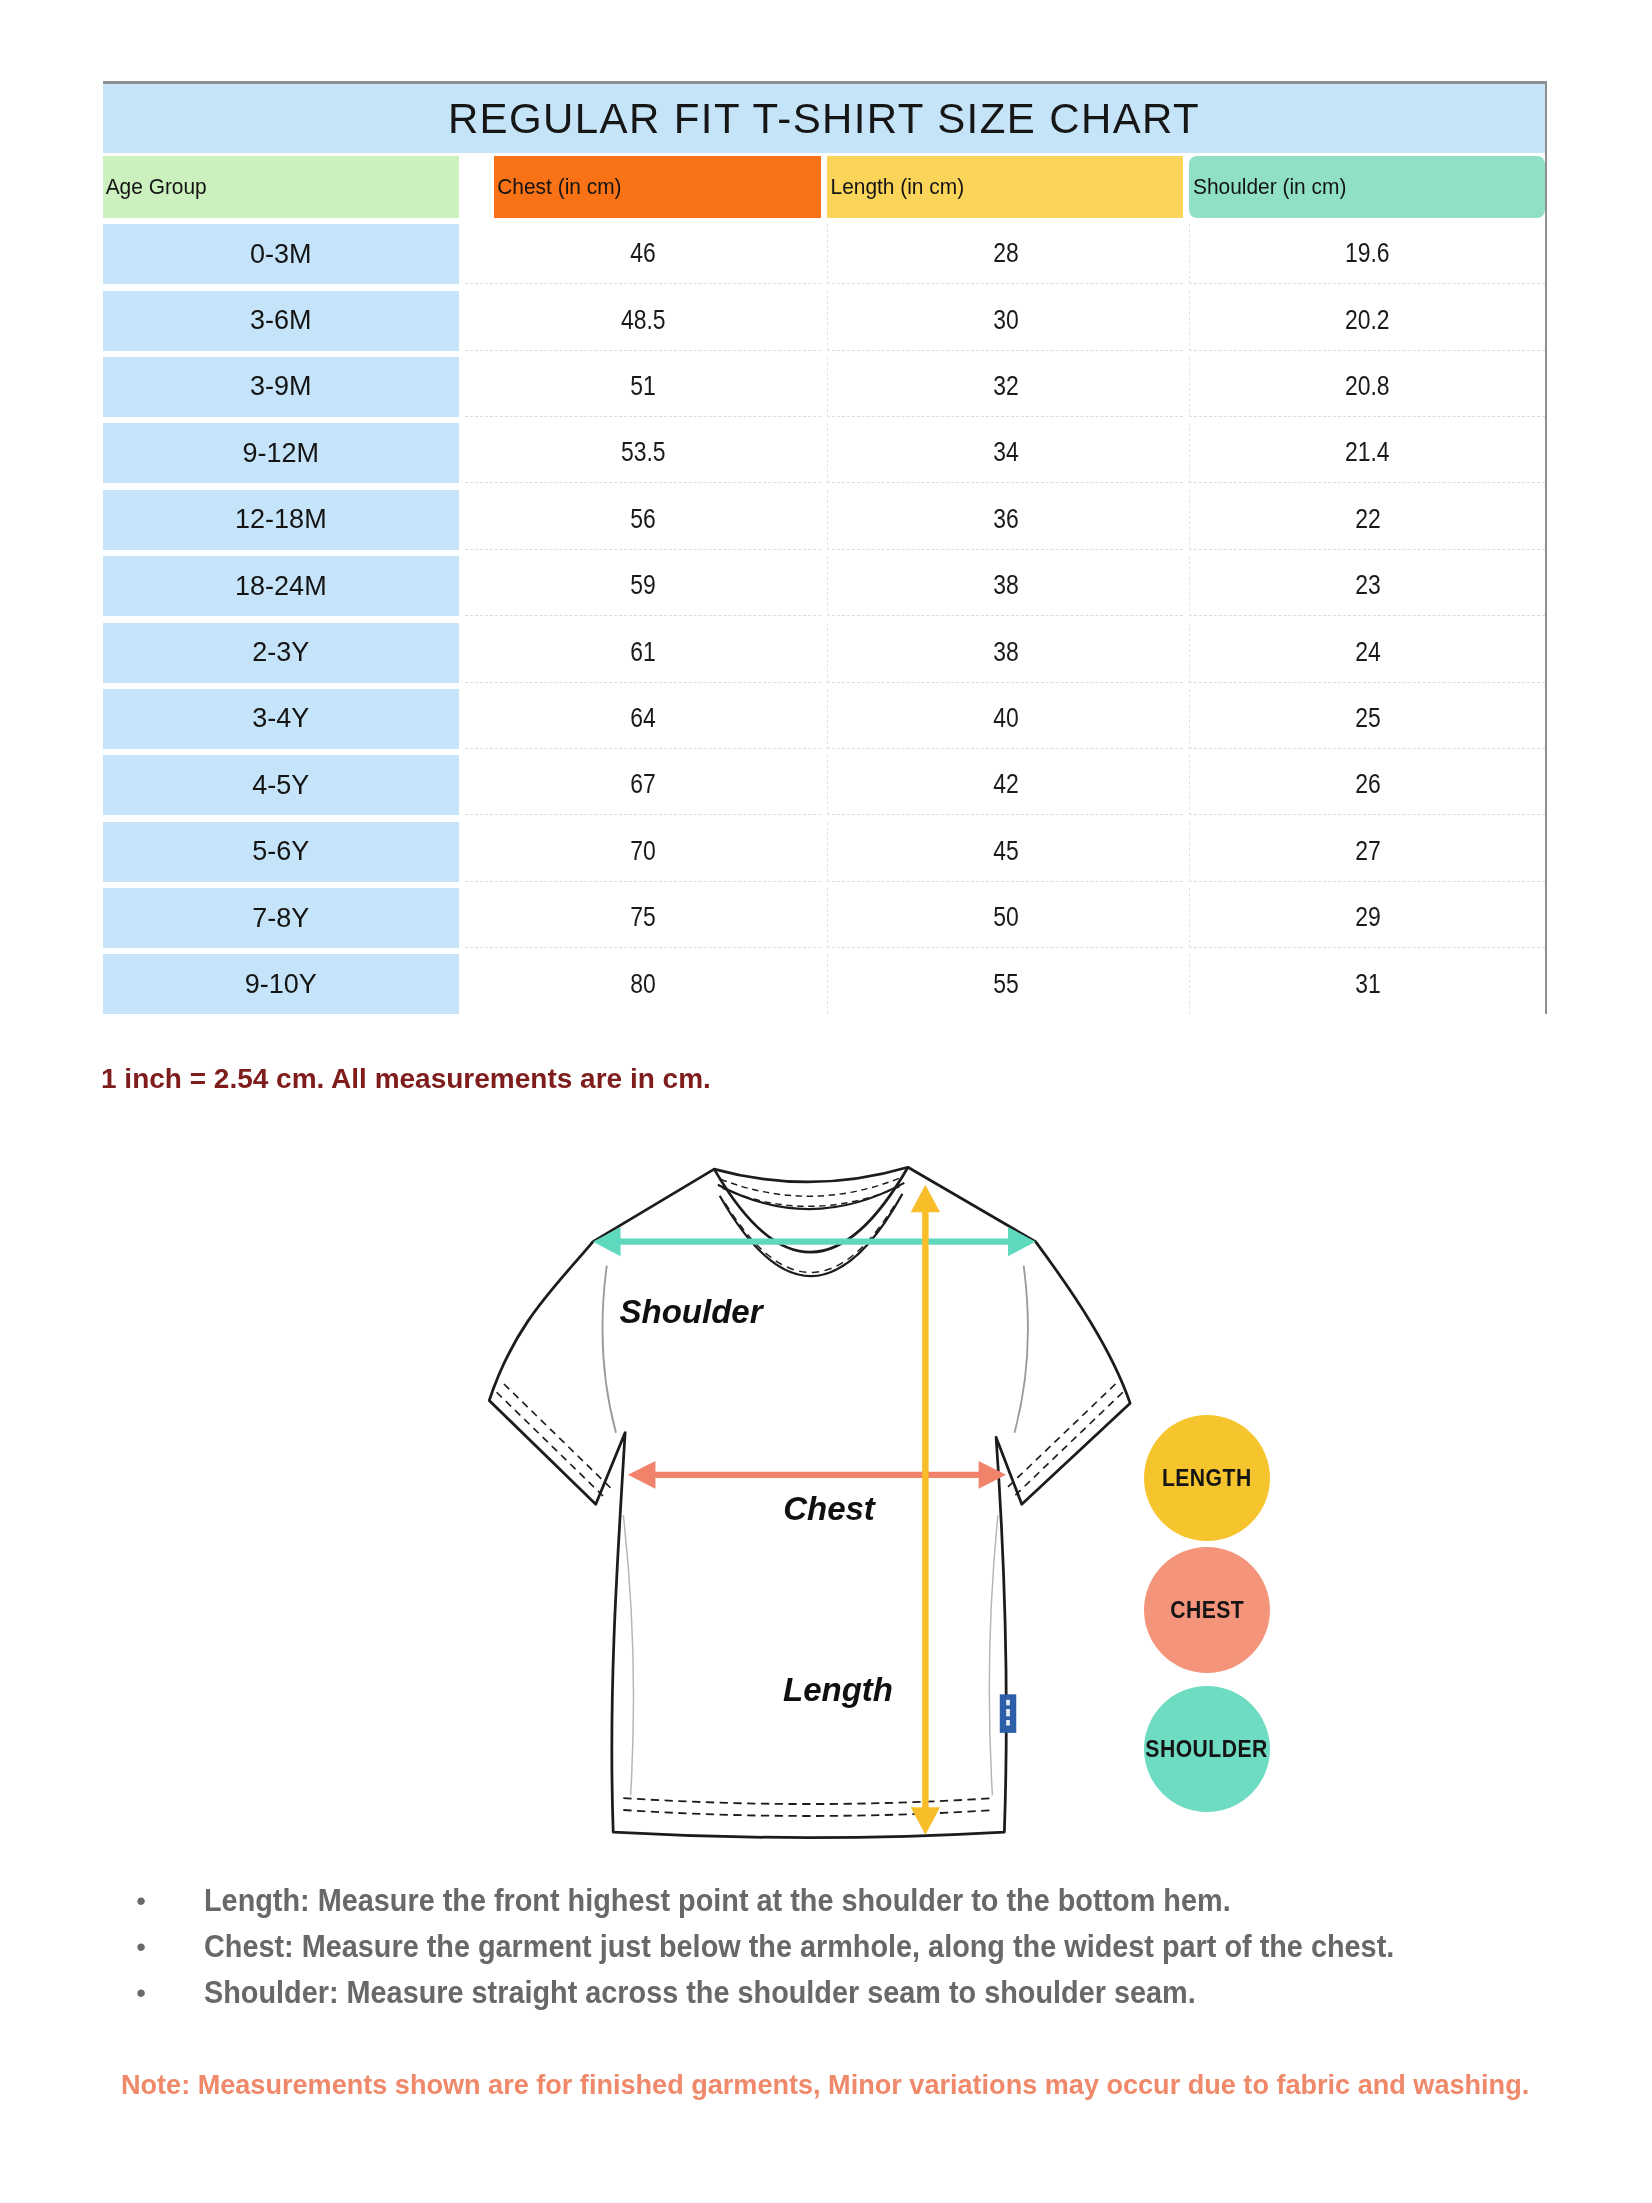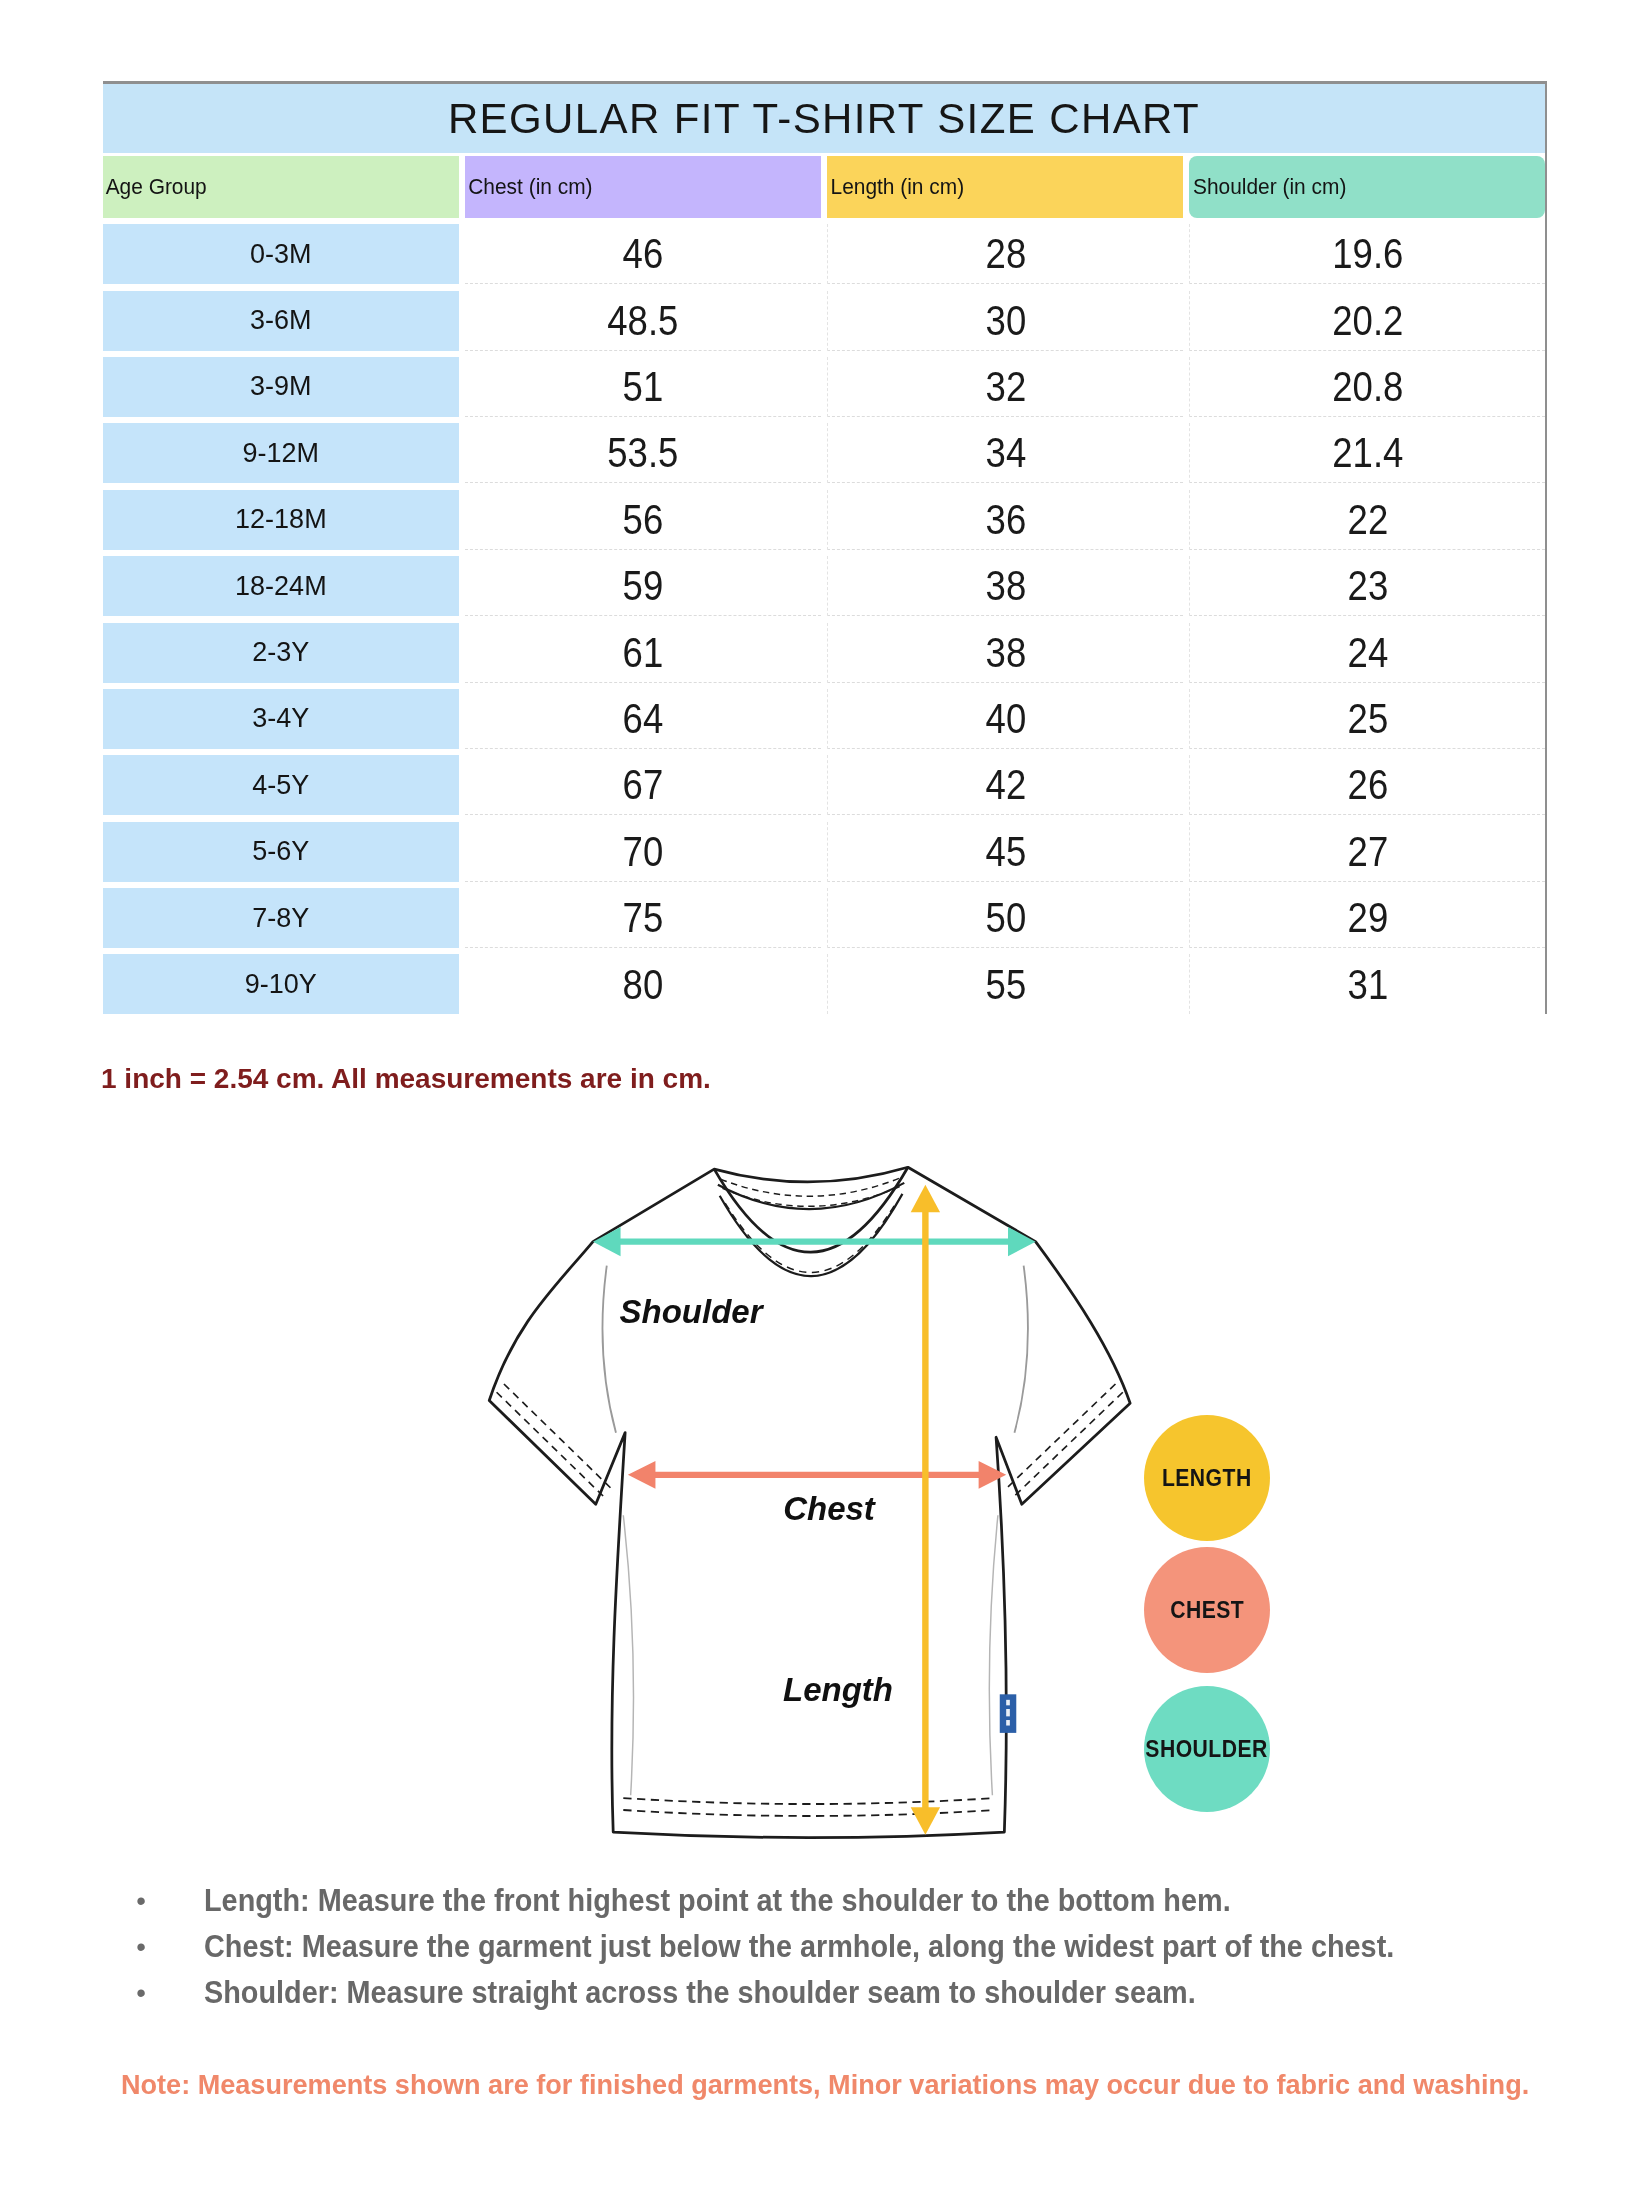--- a/index.html
+++ b/index.html
@@ -9,26 +9,26 @@
   
   .size-table{position:absolute;left:103px;top:81px;width:1442px;
     border-top:3.7px solid #8f8f8f;border-right:2.8px solid #8f8f8f;}
   .title-row{height:69px;background:#c5e4f8;display:flex;align-items:center;justify-content:center;
     font-size:42px;letter-spacing:1.4px;color:#161616;}
   .tgrid{margin-top:2.8px;display:grid;grid-template-columns:repeat(4,1fr);
     grid-template-rows:62px repeat(12,60px);column-gap:6.4px;row-gap:6.4px;background:#fff;}
   .hdr{display:flex;align-items:center;justify-content:flex-start;font-size:22px;color:#141414;}
   .hdr span{display:inline-block;transform:scaleX(.95);}
   .hdr-age{background:#cdf0bf;}
-  .hdr-chest{background:#c4b5fd;}
+  .hdr-chest{background:#f97316;margin-left:29px;}
   .hdr-length{background:#fbd45a;}
   .hdr-shoulder{background:#90e0c8;border-radius:8px;}
   .cell{display:flex;align-items:center;justify-content:center;}
   .age{background:#c5e4fa;font-size:27px;color:#141414;}
-  .val{background:#fff;font-size:43px;color:#1a1a1a;position:relative;}
+  .val{background:#fff;font-size:27px;color:#1a1a1a;position:relative;}
   .val span{display:inline-block;transform:scaleX(.85);}
   .val{border-bottom:1.8px dashed #dcdcdc;}
   .val.rlast{border-bottom:none;}
   .val.vline{border-left:1.8px dashed #e3e3e3;}
 
   
   .unit-note{position:absolute;left:101px;top:1063px;font-size:28px;font-weight:bold;
     color:#7f1d1d;}
 
   

